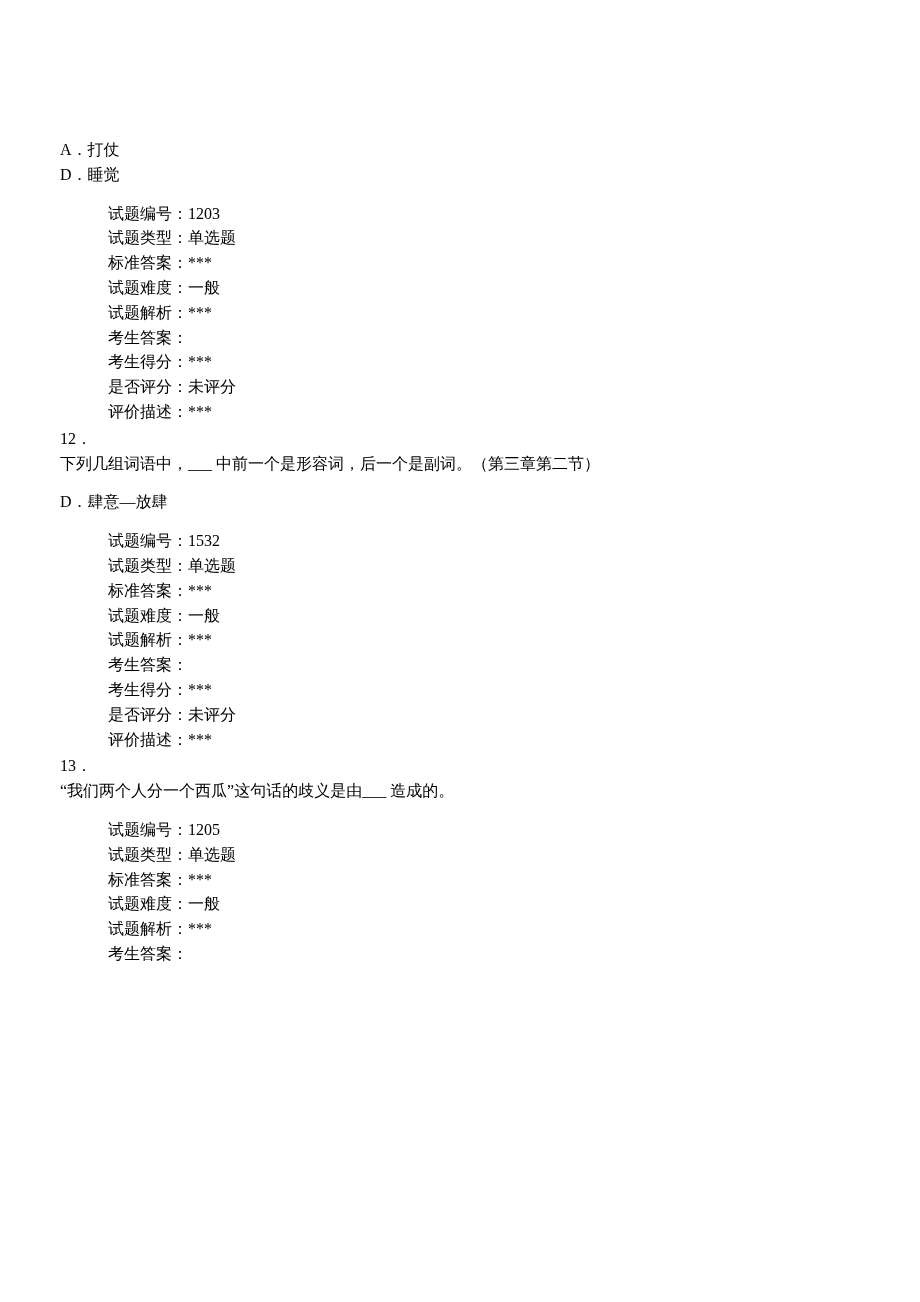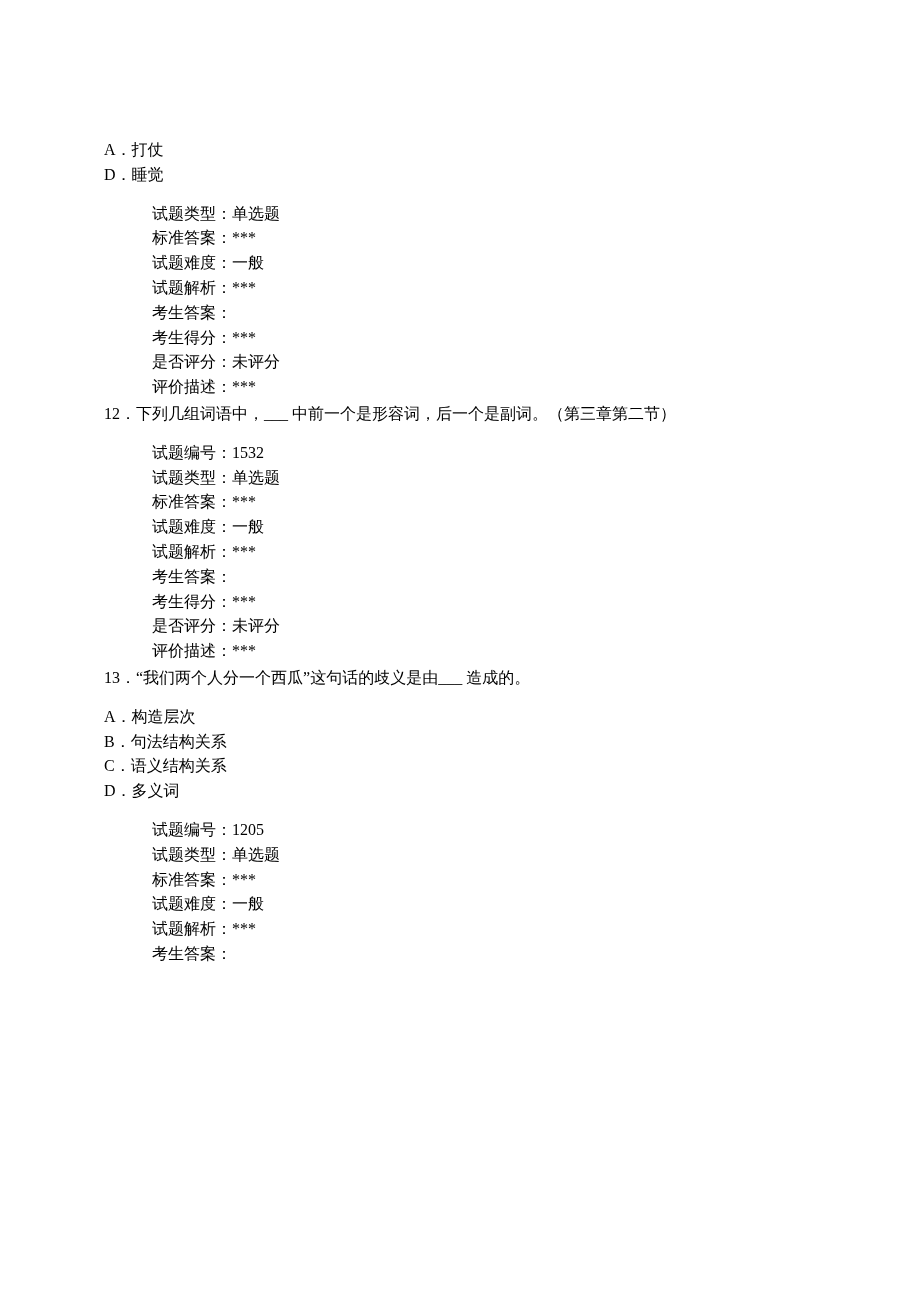--- a/index.html
+++ b/index.html
@@ -7,101 +7,98 @@
     padding: 0;
     background: #ffffff;
     font-family: "SimSun", "宋体", serif;
     font-size: 16px;
     color: #000000;
     line-height: 1.55;
   }
   .page {
     width: 920px;
     min-height: 1302px;
-    padding: 138px 120px 60px 104px;
+    padding: 138px 120px 60px 60px;
     box-sizing: border-box;
     background: #ffffff;
   }
   .options {
     margin-bottom: 14px;
   }
   .option {
     white-space: nowrap;
   }
   .meta-block {
     padding-left: 48px;
     margin-bottom: 2px;
   }
   .meta-row {
     white-space: nowrap;
   }
   .question-row {
     display: flex;
     margin-bottom: 14px;
+    flex-direction: column;
   }
   .qnum {
     flex: 0 0 auto;
     width: 32px;
   }
   .qtext {
     flex: 1 1 auto;
   }
 </style>
 </head>
 <body>
 
 <div class="page">
 
   <div class="options">
     <div class="option"><span>A．</span><span>打仗</span></div>
     <div class="option"><span>D．</span><span>睡觉</span></div>
   </div>
 
   <div class="meta-block">
+    <div class="meta-row"><span>试题编号：</span><span>1203</span></div>
     <div class="meta-row"><span>试题类型：</span><span>单选题</span></div>
     <div class="meta-row"><span>标准答案：</span><span>***</span></div>
     <div class="meta-row"><span>试题难度：</span><span>一般</span></div>
     <div class="meta-row"><span>试题解析：</span><span>***</span></div>
     <div class="meta-row"><span>考生答案：</span><span></span></div>
     <div class="meta-row"><span>考生得分：</span><span>***</span></div>
     <div class="meta-row"><span>是否评分：</span><span>未评分</span></div>
     <div class="meta-row"><span>评价描述：</span><span>***</span></div>
   </div>
 
   <div class="question-row">
     <div class="qnum">12．</div>
     <div class="qtext">下列几组词语中，___ 中前一个是形容词，后一个是副词。（第三章第二节）</div>
   </div>
 
   <div class="options">
+    <div class="option"><span>D．</span><span>肆意—放肆</span></div>
   </div>
 
   <div class="meta-block">
     <div class="meta-row"><span>试题编号：</span><span>1532</span></div>
     <div class="meta-row"><span>试题类型：</span><span>单选题</span></div>
     <div class="meta-row"><span>标准答案：</span><span>***</span></div>
     <div class="meta-row"><span>试题难度：</span><span>一般</span></div>
     <div class="meta-row"><span>试题解析：</span><span>***</span></div>
     <div class="meta-row"><span>考生答案：</span><span></span></div>
     <div class="meta-row"><span>考生得分：</span><span>***</span></div>
     <div class="meta-row"><span>是否评分：</span><span>未评分</span></div>
     <div class="meta-row"><span>评价描述：</span><span>***</span></div>
   </div>
 
   <div class="question-row">
     <div class="qnum">13．</div>
     <div class="qtext">“我们两个人分一个西瓜”这句话的歧义是由___ 造成的。</div>
   </div>
 
-  <div class="options">
-    <div class="option"><span>A．</span><span>构造层次</span></div>
-    <div class="option"><span>B．</span><span>句法结构关系</span></div>
-    <div class="option"><span>C．</span><span>语义结构关系</span></div>
-    <div class="option"><span>D．</span><span>多义词</span></div>
-  </div>
 
   <div class="meta-block">
     <div class="meta-row"><span>试题编号：</span><span>1205</span></div>
     <div class="meta-row"><span>试题类型：</span><span>单选题</span></div>
     <div class="meta-row"><span>标准答案：</span><span>***</span></div>
     <div class="meta-row"><span>试题难度：</span><span>一般</span></div>
     <div class="meta-row"><span>试题解析：</span><span>***</span></div>
     <div class="meta-row"><span>考生答案：</span><span></span></div>
   </div>
 

